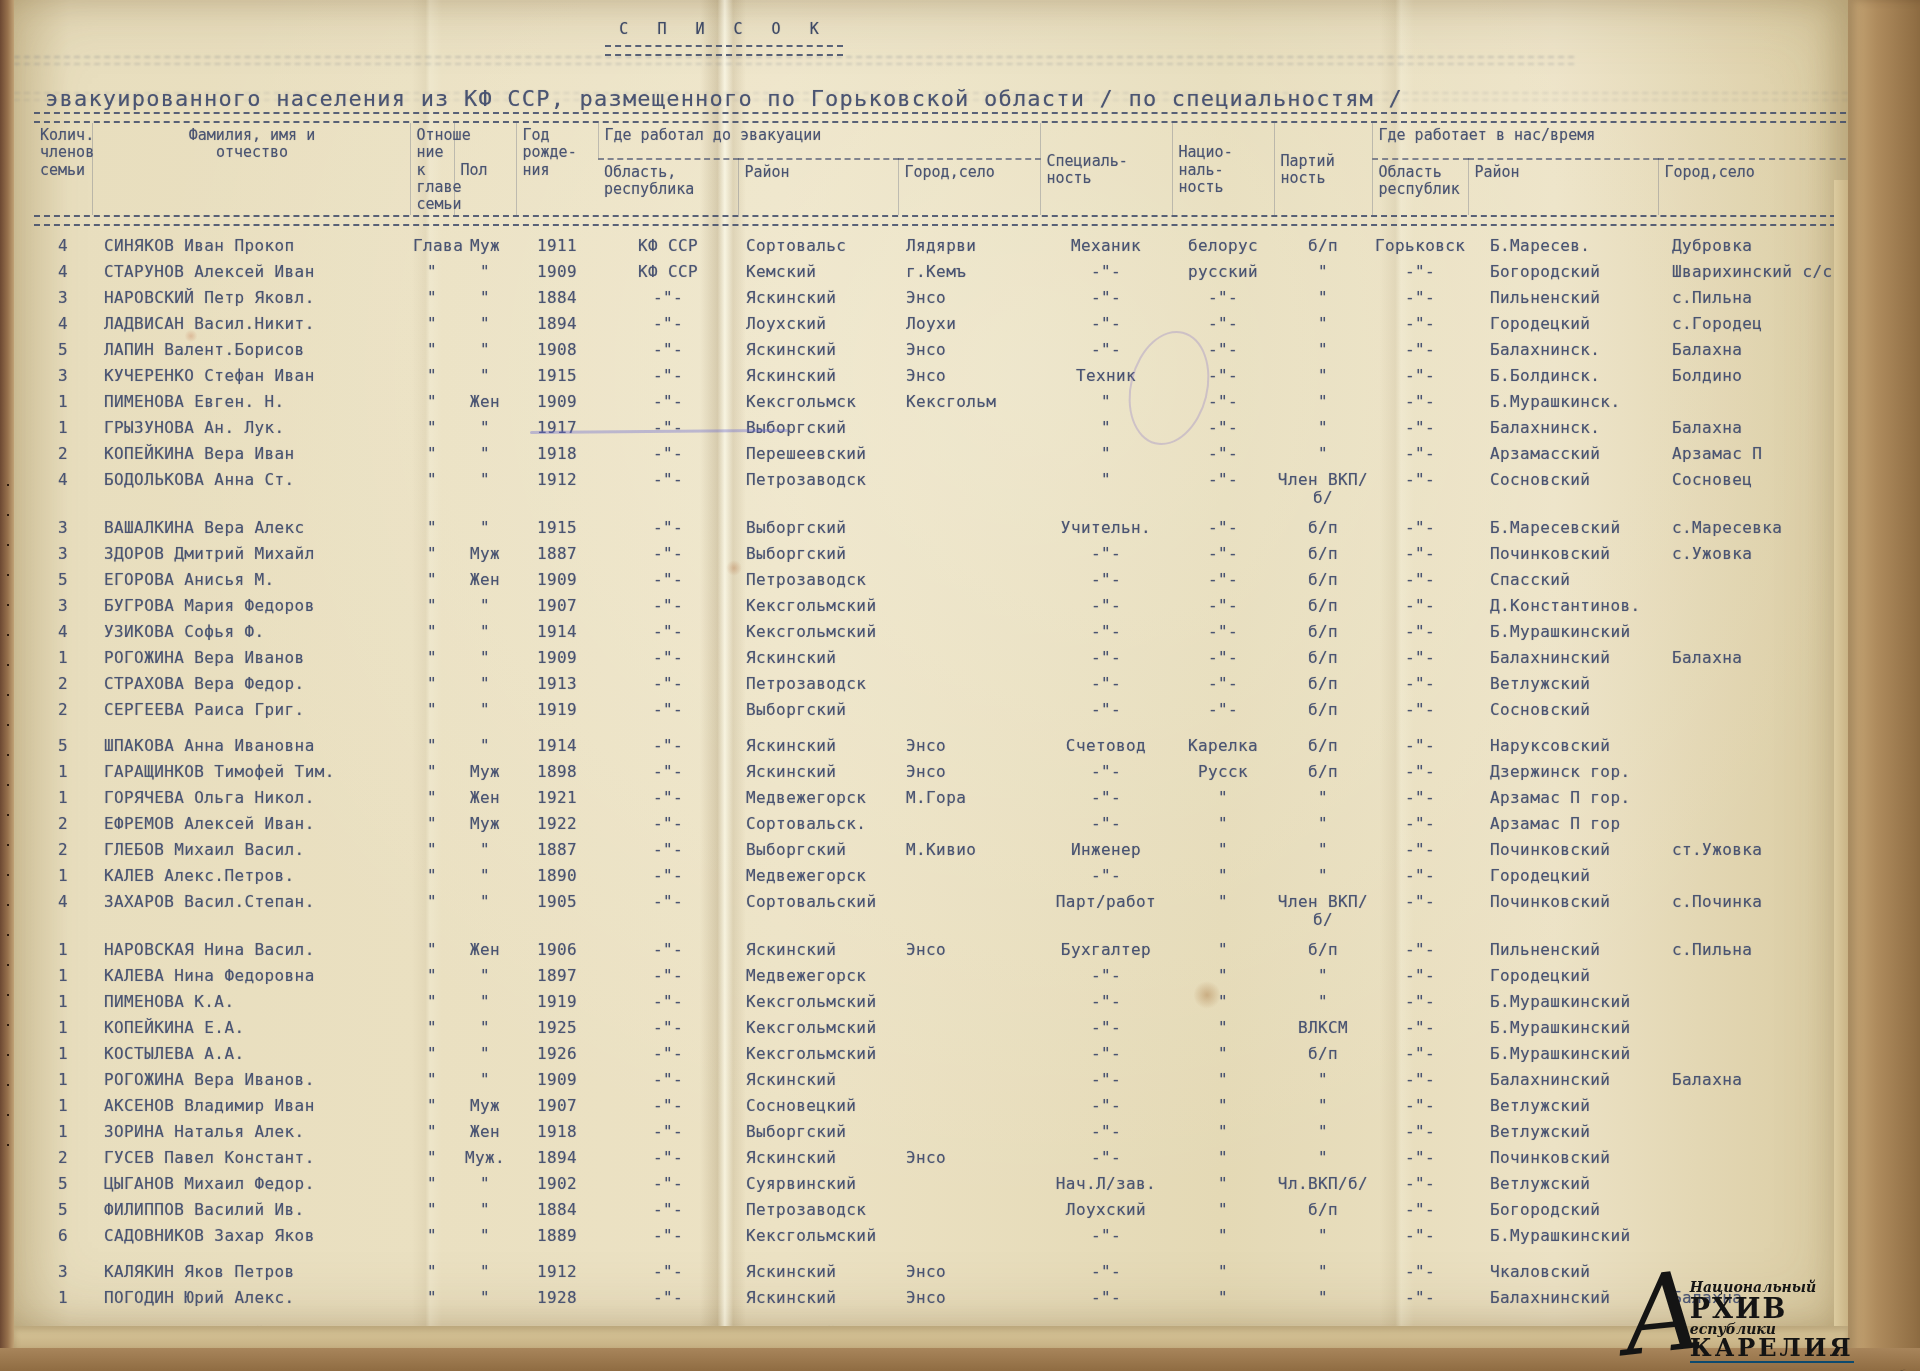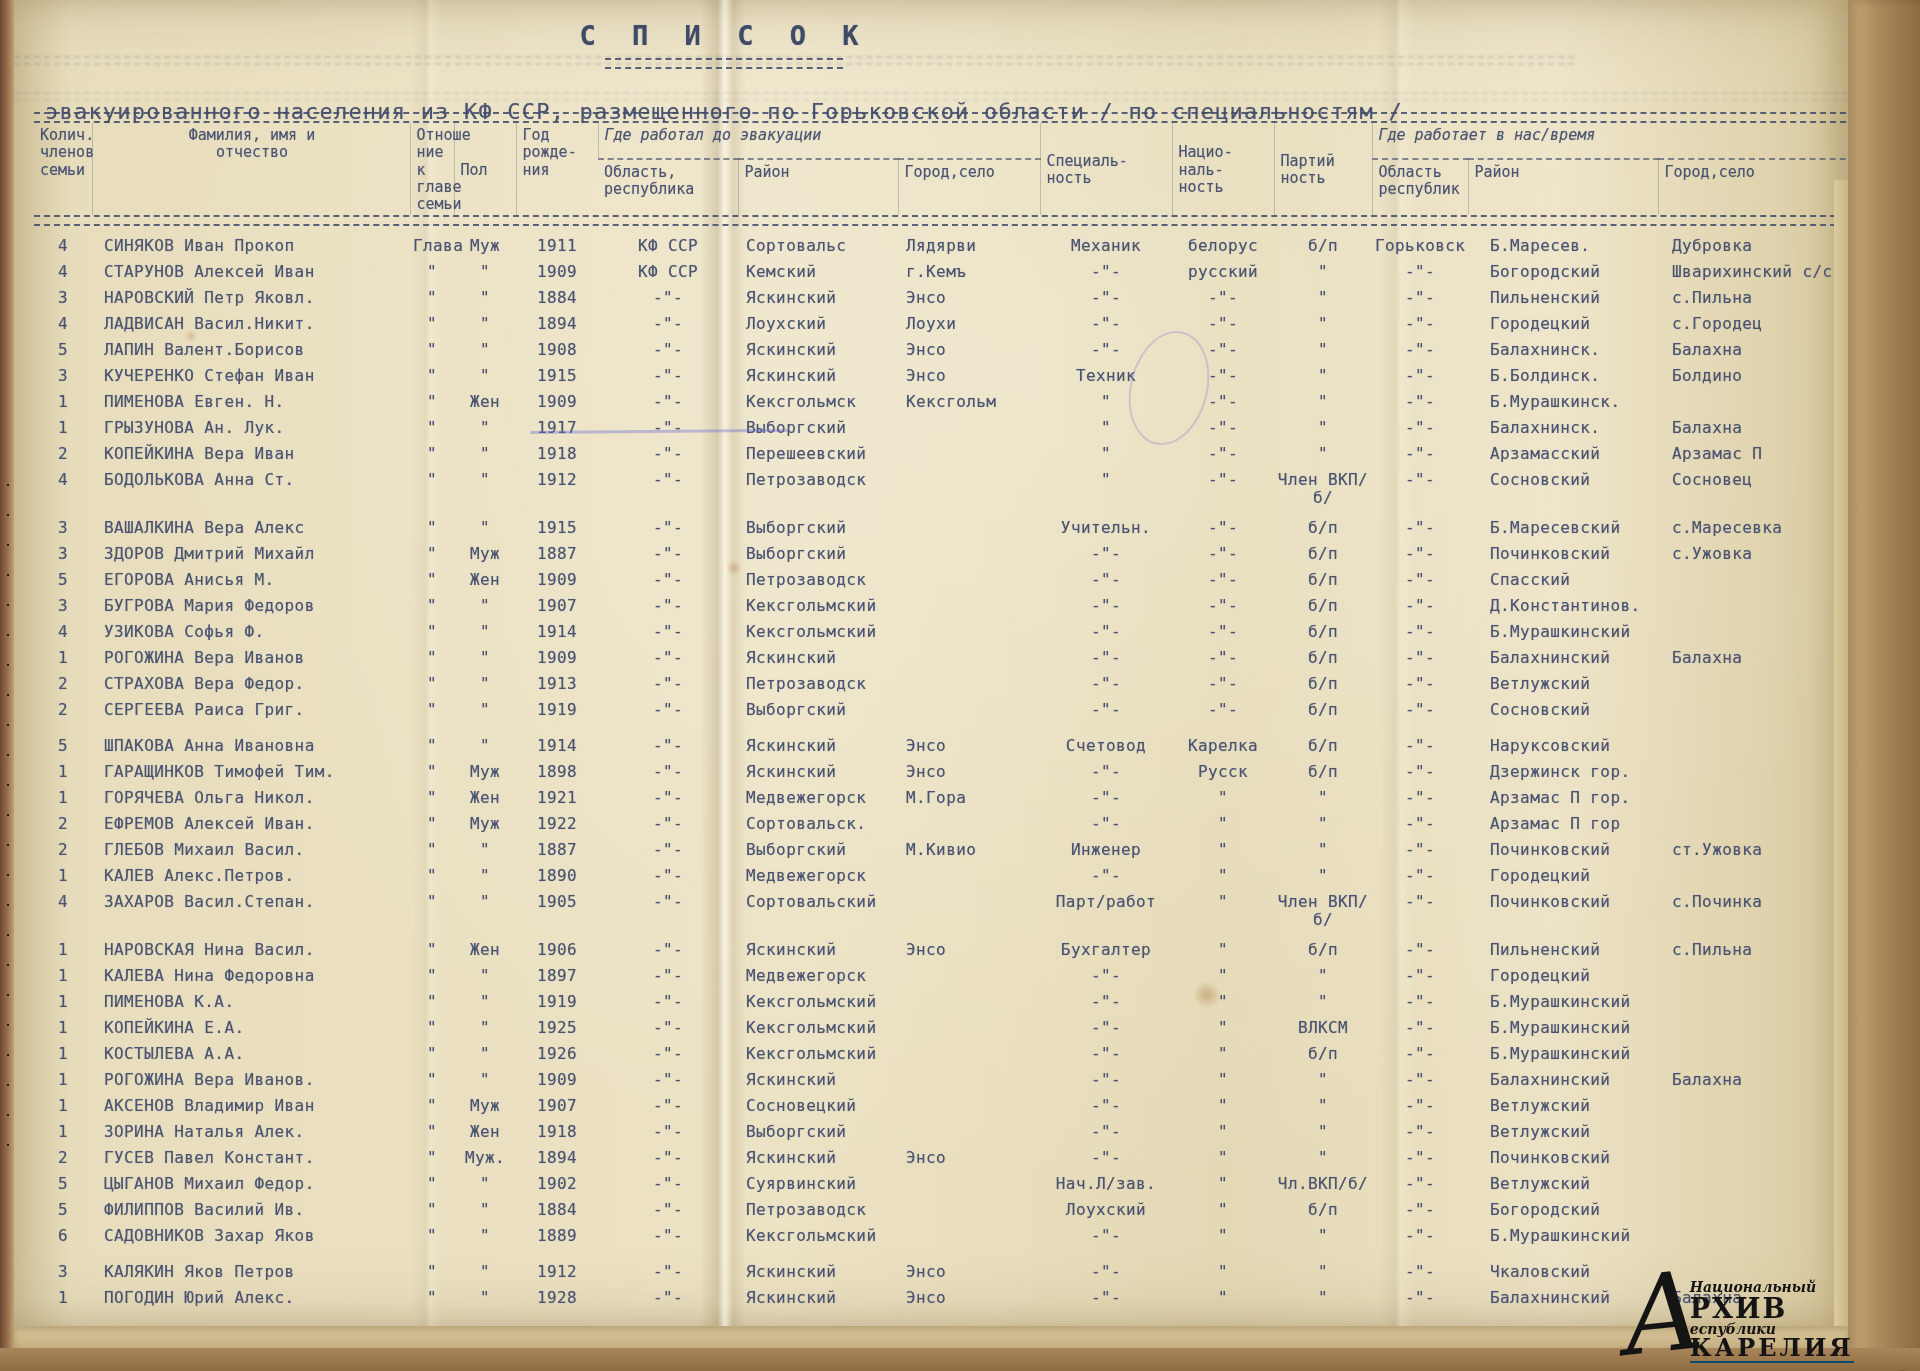--- a/index.html
+++ b/index.html
@@ -40,21 +40,21 @@
     background:linear-gradient(90deg,#c9aa79,#ae8b5d 40%,#8f6d43 96%);
     box-shadow:inset 6px 0 8px rgba(60,40,20,.25);}
   .undersheet-right{position:absolute;left:1834px;top:180px;width:14px;height:1146px;
     background:linear-gradient(90deg,#dccb9f,#c9b486);}
   .undersheet-bottom{position:absolute;left:14px;top:1326px;width:1834px;height:22px;
     background:linear-gradient(180deg,#d9c89c,#c6b083);box-shadow:inset 0 4px 6px rgba(110,80,40,.3);}
   .edge-bottom{position:absolute;left:0;top:1348px;width:1920px;height:23px;
     background:linear-gradient(180deg,#a8855b,#8f6c42);}
   
   .head{position:absolute;left:0;top:20px;width:1420px;text-align:center;color:var(--ink);}
-  .doc-title{font-size:27px;font-weight:bold;letter-spacing:10px;color:var(--ink-strong);
+  .doc-title{font-size:15px;font-weight:normal;letter-spacing:10px;color:var(--ink-strong);
     text-shadow:0 0 1px rgba(62,74,104,.55);}
   .title-rule{width:238px;height:7px;margin:7px auto 0 auto;
     border-top:2px dashed var(--rule);border-bottom:2px dashed var(--rule);}
   .doc-subtitle{margin-top:30px;font-size:22px;letter-spacing:1.2px;color:var(--ink);
     text-shadow:0 0 1px rgba(62,74,104,.4);}
   .ghost{position:absolute;pointer-events:none;filter:blur(1.2px);opacity:.38;
     border-top:2px dashed rgba(70,80,110,.55);border-bottom:2px dashed rgba(70,80,110,.45);height:5px;}
   .ghost-1{left:0;top:56px;width:1560px;}
   .ghost-2{left:0;top:92px;width:1834px;opacity:.22;}
   
@@ -62,21 +62,21 @@
     table-layout:fixed;color:var(--ink);}
   .rule-row td{padding:0;}
   .rule-double{height:7px;border-top:2px dashed var(--rule);border-bottom:2px dashed var(--rule);}
   thead th{
     font-size:15px;font-weight:normal;text-align:left;vertical-align:top;
     white-space:pre-line;line-height:1.15;padding:4px 4px 2px 6px;
     border-left:1px solid rgba(70,80,110,.28);
     text-shadow:0 0 1px rgba(62,74,104,.4);
   }
   thead th:first-child{border-left:none;}
-  thead th.group{border-bottom:2px dashed rgba(70,80,110,.65);padding-bottom:4px;white-space:nowrap;font-style:italic;}
+  thead th.group{border-bottom:2px dashed rgba(70,80,110,.65);padding-bottom:4px;white-space:nowrap;}
   thead th.mid{vertical-align:middle;}
   thead th.ctr{text-align:center;}
   tbody td{
     font-size:16px;height:24px;line-height:1.12;padding:1px 3px;vertical-align:top;
     letter-spacing:.4px;text-shadow:0 0 1px rgba(62,74,104,.45);
   }
   tr.spacer td{height:10px;padding:0;}
   td.c-num{text-align:center;}
   td.c-name{padding-left:12px;}
   td.c-rel,td.c-sex,td.c-birth,td.c-bobl,td.c-spec,td.c-nat,td.c-party,td.c-nobl{text-align:center;}

